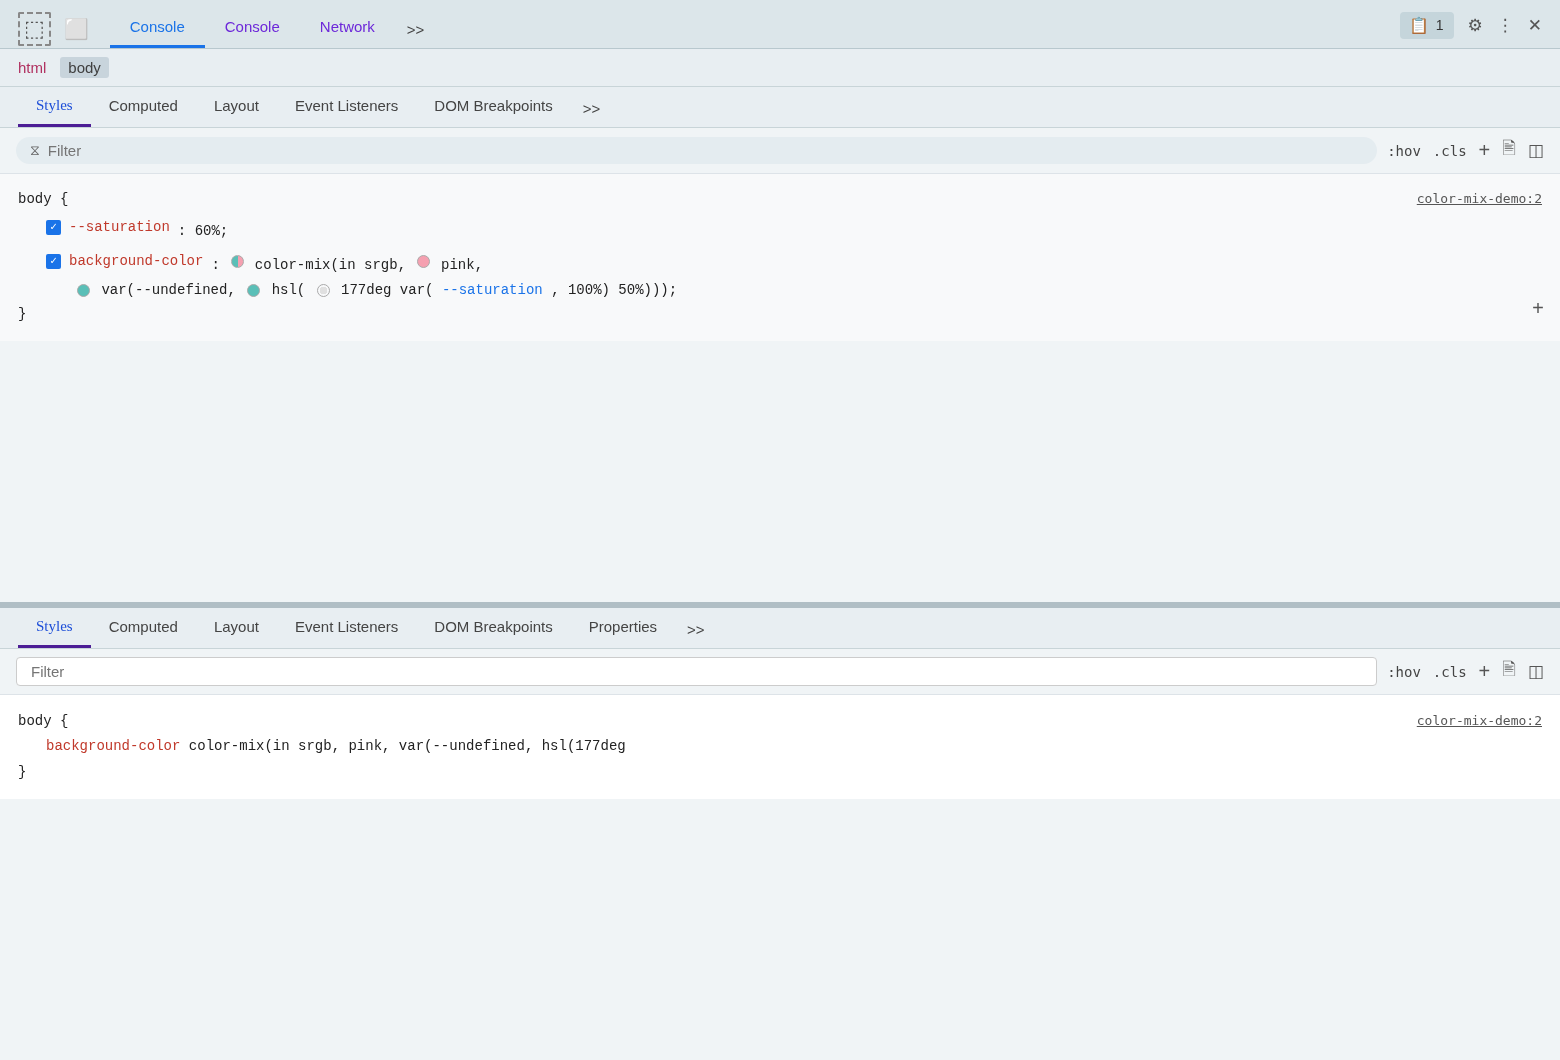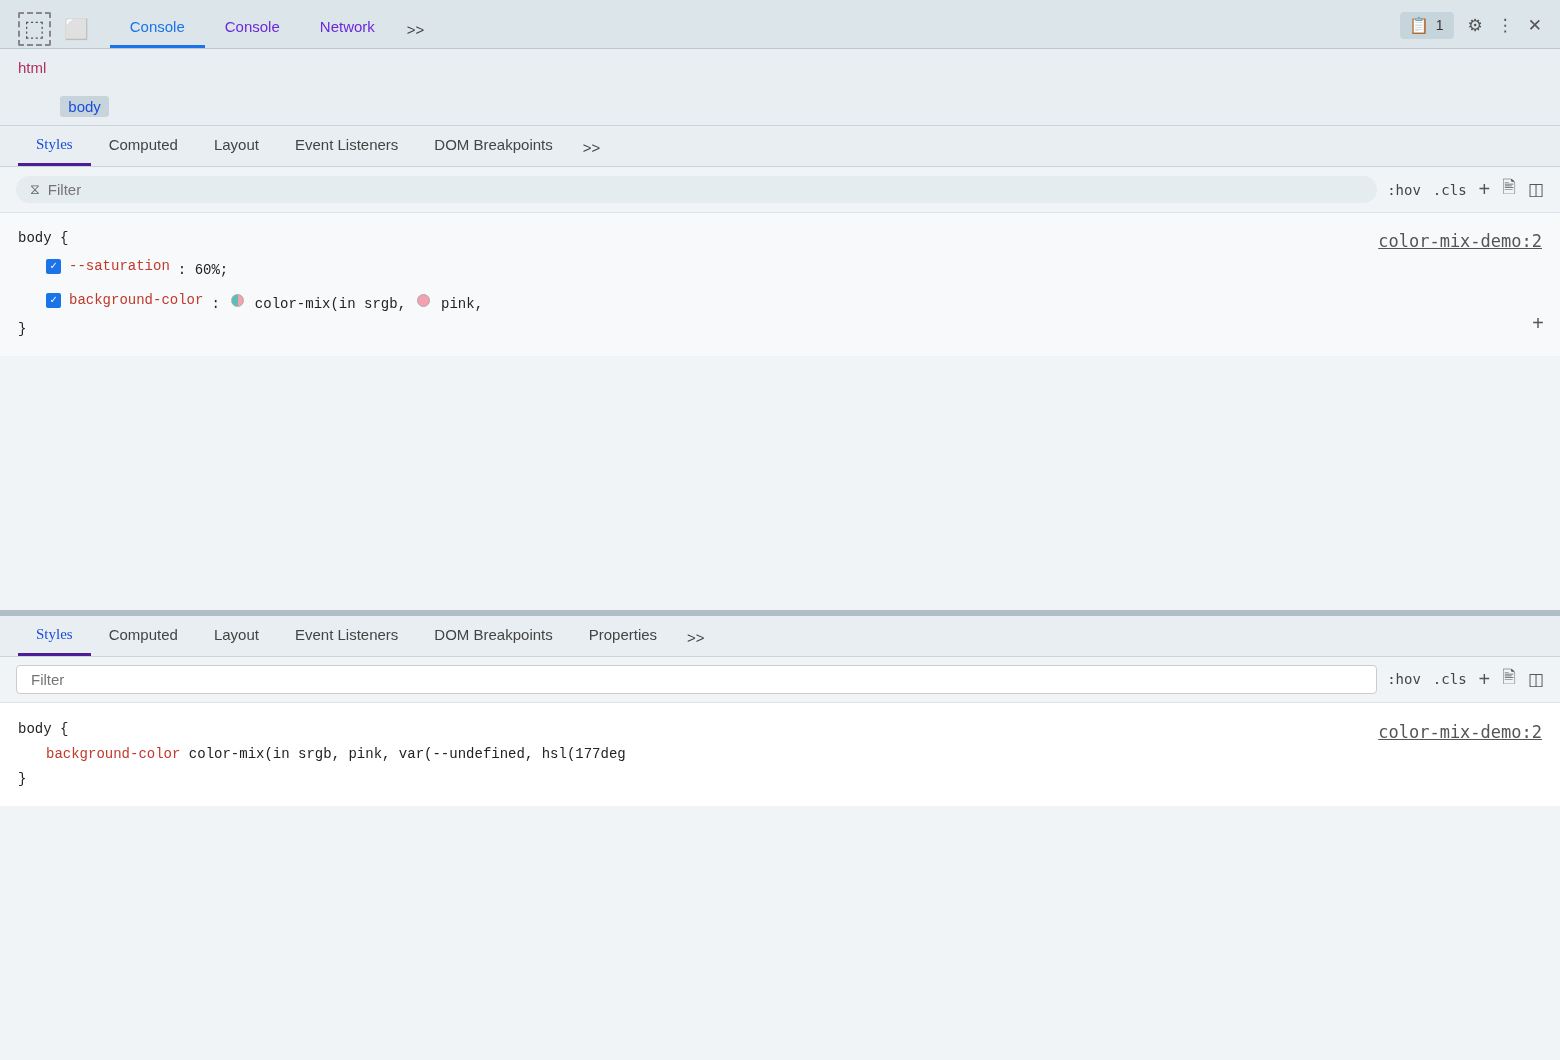--- a/index.html
+++ b/index.html
@@ -89,22 +89,21 @@
     }
     .breadcrumb-item {
       font-size: 15px;
       color: #b03060;
       cursor: pointer;
       padding: 2px 8px;
       border-radius: 3px;
     }
     .breadcrumb-item.active {
       background: #c8d4dc;
-      color: #1d4ed8;
-      margin-top: 39px;
+      color: #404040;
     }
 
     
     .panel {
       background: #f0f4f6;
       border-bottom: 6px solid #b0bec5;
       flex: 1;
     }
 
     
@@ -203,21 +202,21 @@
     .code-prop-red {
       color: #c0392b;
     }
     .code-value {
       color: #222;
       margin-top: 8px;
     }
     .code-link {
       float: right;
       font-family: monospace;
-      font-size: 17px;
+      font-size: 13px;
       color: #555;
       text-decoration: underline;
       cursor: pointer;
       margin-left: 39px;
     }
     .checkbox-wrap {
       display: flex;
       align-items: center;
       gap: 8px;
       margin-bottom: 2px;
@@ -391,20 +390,30 @@
     <div class="checkbox-wrap code-indent">
       <div class="cb"></div>
       <span class="code-prop-red">background-color</span>
       <span class="code-value">: </span>
       <span class="color-swatch-half"></span>
       <span class="code-value">color-mix(in srgb, </span>
       <span class="color-swatch" style="background:#f5a0b0;"></span>
       <span class="code-value"> pink,</span>
     </div>
 
+    <div class="code-indent2">
+      <span class="color-swatch" style="background:#5abfb7;"></span>
+      <span class="code-value"> var(--undefined, </span>
+      <span class="color-swatch" style="background:#5abfb7;"></span>
+      <span class="code-value"> hsl(</span>
+      <span class="color-swatch-circle"></span>
+      <span class="code-value">177deg var(</span>
+      <span class="code-var-blue">--saturation</span>
+      <span class="code-value">, 100%) 50%)));</span>
+    </div>
     <div class="code-line">
       <span class="code-brace">}</span>
     </div>
     <span class="plus-btn">+</span>
   </div>
 </div>
 
 <div class="panel2">
 
   <div class="sub-tabs" style="background:#e8eef2; border-bottom:1px solid #c8d4d8;">

